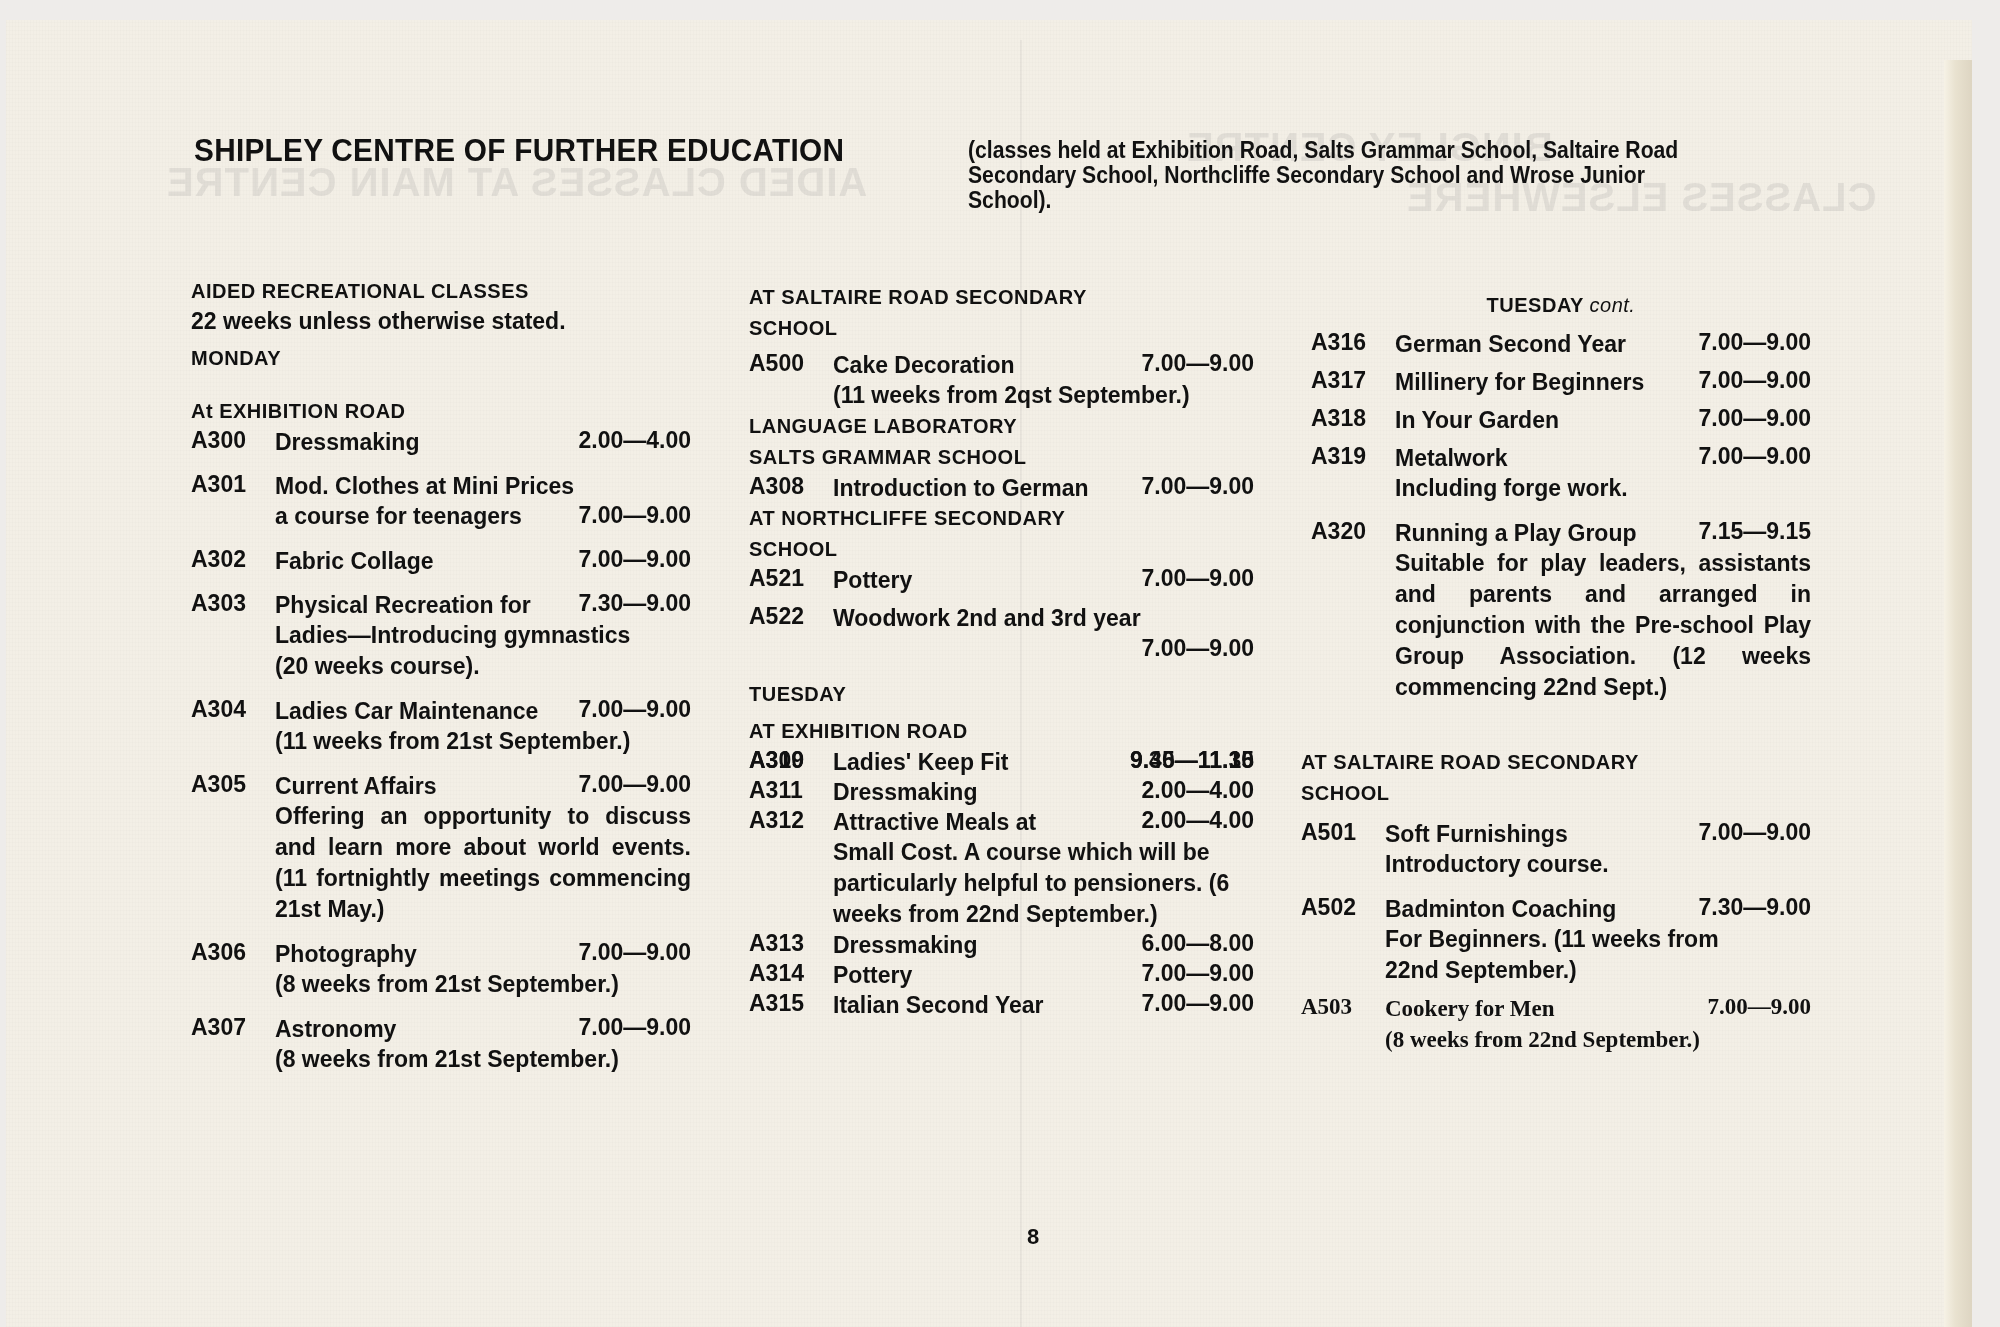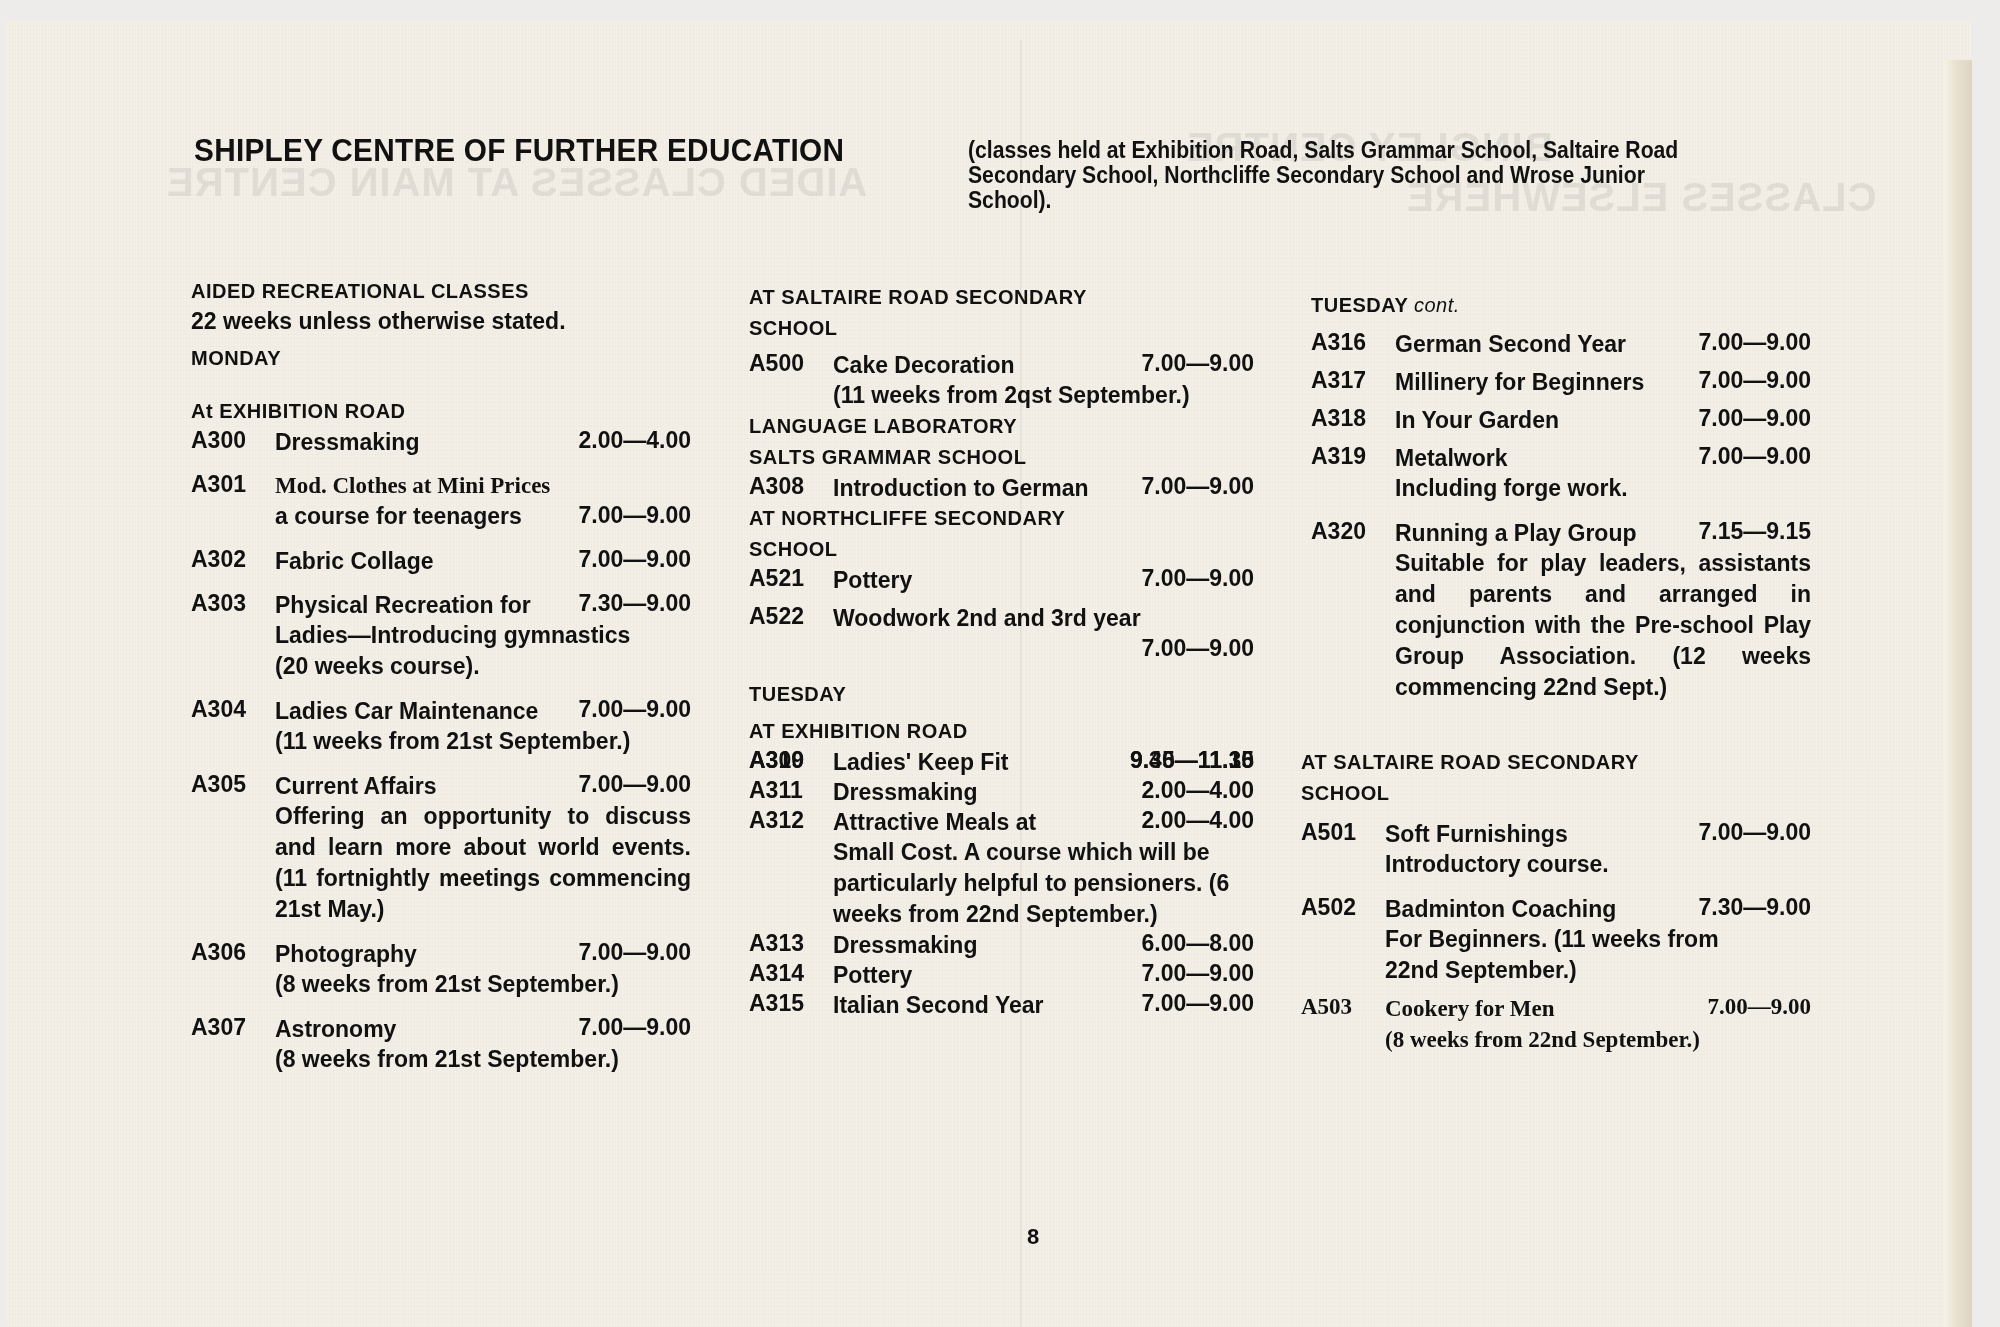--- a/index.html
+++ b/index.html
@@ -83,21 +83,21 @@
     <div class="heading">At EXHIBITION ROAD</div>
 
     <div class="entry">
       <span class="code">A300</span>
       <span class="name">Dressmaking</span>
       <span class="time">2.00—4.00</span>
     </div>
     <div class="gap-m"></div>
     <div class="entry">
       <span class="code">A301</span>
-      <span class="name" style="padding-right:0;font-family:Liberation Serif, serif;">Mod. Clothes at Mini Prices</span>
+      <span class="name" style="padding-right:0;">Mod. Clothes at Mini Prices</span>
       <span class="desc">a course for teenagers</span>
       <span class="time" style="top:31px;">7.00—9.00</span>
     </div>
     <div class="gap-m"></div>
     <div class="entry">
       <span class="code">A302</span>
       <span class="name">Fabric Collage</span>
       <span class="time">7.00—9.00</span>
     </div>
     <div class="gap-m"></div>
@@ -203,21 +203,21 @@
       <span class="time">7.00—9.00</span>
     </div>
     <div class="entry">
       <span class="code">A315</span>
       <span class="name">Italian Second Year</span>
       <span class="time">7.00—9.00</span>
     </div>
   </div>
 
   <div class="col col3">
-    <div class="heading" style="margin-bottom:8px;">
+    <div class="heading" style="margin-bottom:8px;text-align:center;">
       <span>TUESDAY</span>
       <span class="cont">cont.</span>
     </div>
     <div class="entry">
       <span class="code">A316</span>
       <span class="name">German Second Year</span>
       <span class="time">7.00—9.00</span>
     </div>
     <div class="gap-s"></div>
     <div class="entry">

